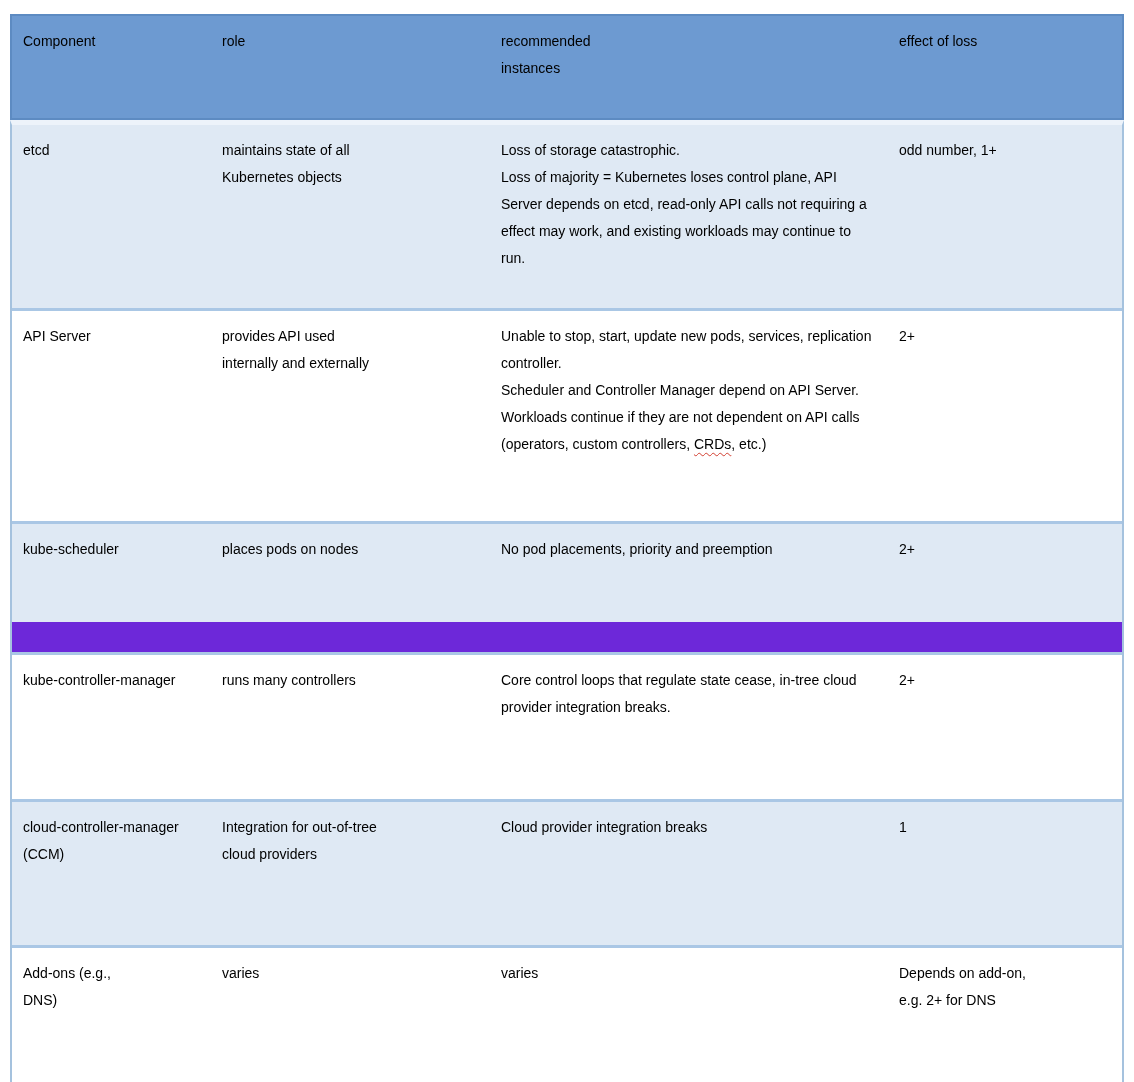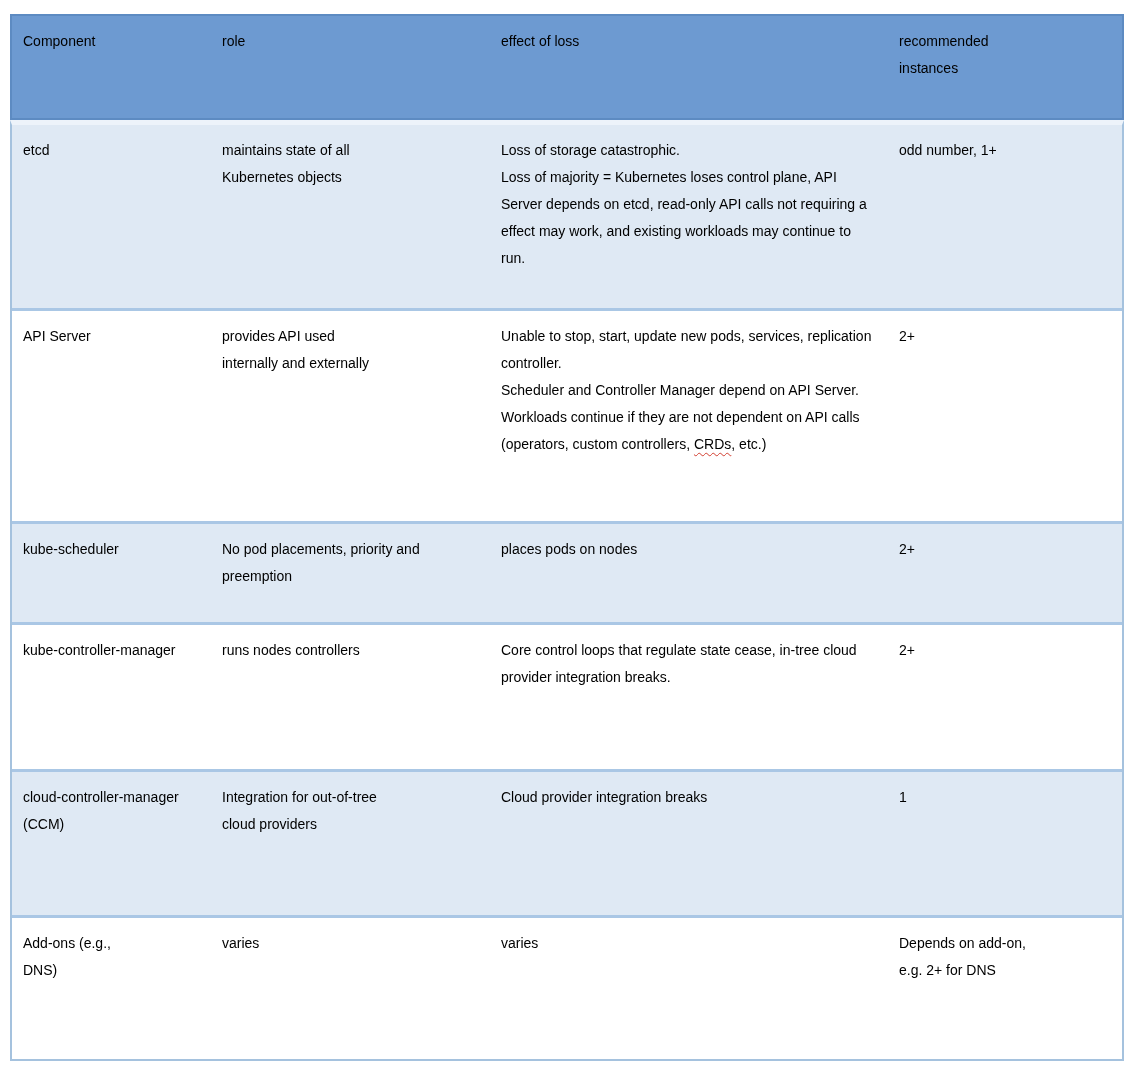--- a/index.html
+++ b/index.html
@@ -46,44 +46,44 @@
   .cell {
     padding: 12px 11px 12px 11px;
     box-sizing: border-box;
     white-space: pre-line;
     overflow-wrap: break-word;
     word-break: break-word;
   }
   .row-etcd   { min-height: 183px; }
   .row-api    { min-height: 213px; }
   .row-sched  { min-height: 101px; }
-  .row-kcm    { min-height: 147px; }
+  .row-kcm    { min-height: 147px; margin-top: 30px; }
   .row-ccm    { min-height: 146px; }
   .row-addons { min-height: 144px; }
   .cell-component { padding-right: 26px; }
   .misspelled {
     text-decoration: underline;
     text-decoration-style: wavy;
     text-decoration-color: #d23f31;
     text-decoration-thickness: 1px;
     text-underline-offset: 3px;
   }
 </style>
 </head>
 <body>
 
 <div class="page">
   <div class="tbl">
 
     <div class="row header-row">
       <div class="cell">Component</div>
       <div class="cell">role</div>
-      <div class="cell">effect of loss</div>
       <div class="cell">recommended
 instances</div>
+      <div class="cell">effect of loss</div>
     </div>
 
     <div class="tbl-body">
 
       <div class="row shaded row-etcd">
         <div class="cell cell-component">etcd</div>
         <div class="cell">maintains state of all
 Kubernetes objects</div>
         <div class="cell">Loss of storage catastrophic.
 Loss of majority = Kubernetes loses control plane, API Server depends on etcd, read-only API calls not requiring a effect may work, and existing workloads may continue to run.</div>
@@ -95,28 +95,28 @@
         <div class="cell">provides API used
 internally and externally</div>
         <div class="cell"><span>Unable to stop, start, update new pods, services, replication controller.
 Scheduler and Controller Manager depend on API Server.
 Workloads continue if they are not dependent on API calls (operators, custom controllers, </span><span class="misspelled">CRDs</span><span>, etc.)</span></div>
         <div class="cell">2+</div>
       </div>
 
       <div class="row shaded row-sched">
         <div class="cell cell-component">kube-scheduler</div>
+        <div class="cell">places pods on nodes</div>
         <div class="cell">No pod placements, priority and preemption</div>
-        <div class="cell">places pods on nodes</div>
         <div class="cell">2+</div>
       </div>
 
       <div class="row plain row-kcm">
         <div class="cell cell-component">kube-controller-manager</div>
-        <div class="cell">runs nodes controllers</div>
+        <div class="cell">runs many controllers</div>
         <div class="cell">Core control loops that regulate state cease, in-tree cloud provider integration breaks.</div>
         <div class="cell">2+</div>
       </div>
 
       <div class="row shaded row-ccm">
         <div class="cell cell-component">cloud-controller-manager (CCM)</div>
         <div class="cell">Integration for out-of-tree
 cloud providers</div>
         <div class="cell">Cloud provider integration breaks</div>
         <div class="cell">1</div>

